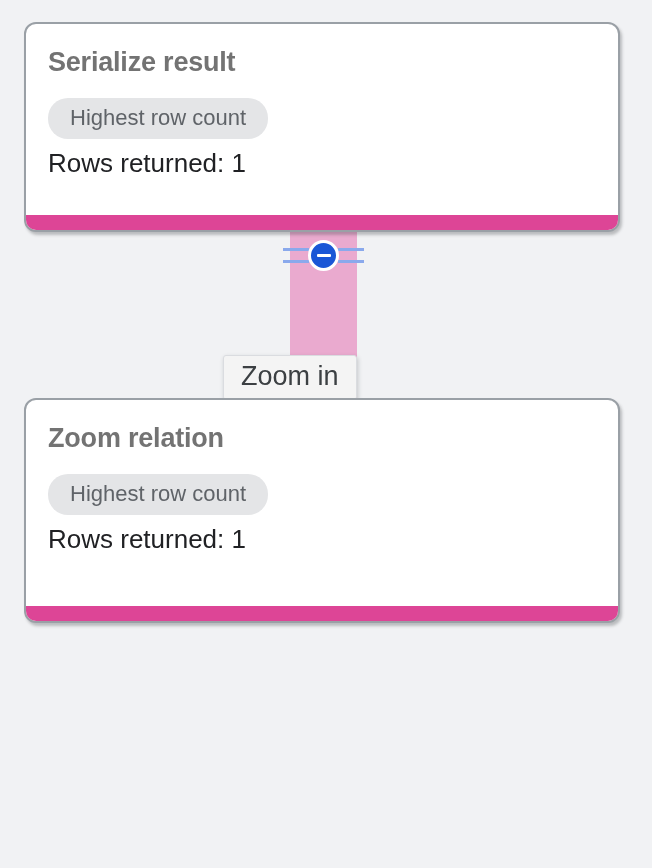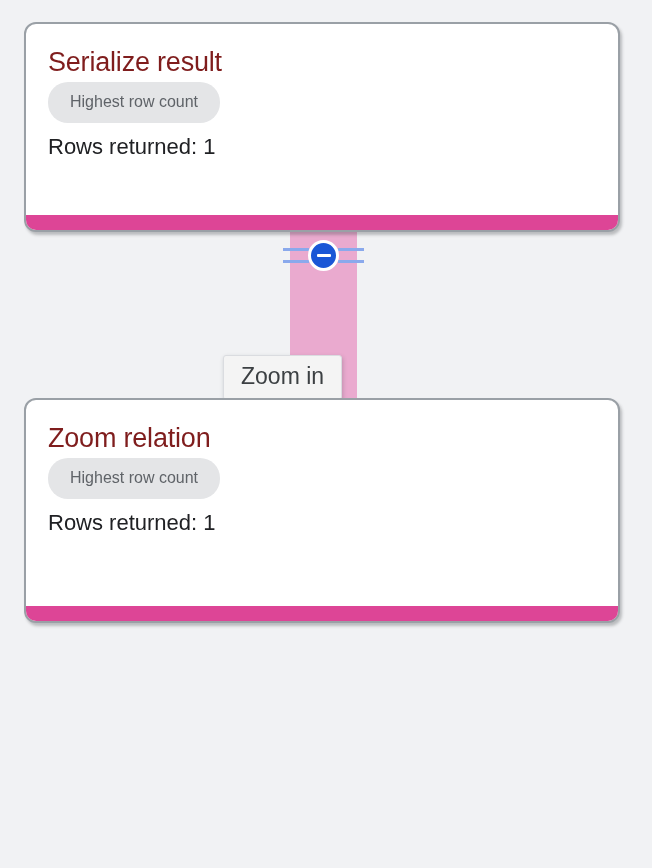--- a/index.html
+++ b/index.html
@@ -48,42 +48,42 @@
   .node-card.card-bottom { top: 398px; height: 225px; }
 
   .card-body {
     flex: 1 1 auto;
     padding: 22px 0 0 22px;
   }
 
   .node-title {
     font-size: 27px;
     line-height: 32px;
-    color: #7f1d1d;
-    font-weight: 400;
+    color: #737373;
+    font-weight: 700;
     letter-spacing: -0.2px;
     margin: 0;
     white-space: nowrap;
   }
 
   .chip {
     display: inline-block;
-    margin-top: 4px;
+    margin-top: 20px;
     padding: 7px 22px 8px 22px;
     background: #e4e5e7;
     border-radius: 20px;
-    font-size: 16px;
+    font-size: 22px;
     line-height: 26px;
     color: #5f6368;
     white-space: nowrap;
   }
 
   .rows-returned {
     margin-top: 10px;
-    font-size: 22px;
+    font-size: 26px;
     line-height: 28px;
     color: #202124;
     white-space: nowrap;
   }
 
   .card-accent {
     flex: 0 0 auto;
     height: 15px;
     background: #dd4596;
   }
@@ -141,21 +141,21 @@
   
   .tooltip {
     position: absolute;
     left: 223px;
     top: 355px;
     padding: 8px 17px 11px 17px;
     background: #f4f4f4;
     border: 1px solid #dadce0;
     border-radius: 3px;
     box-shadow: 1px 2px 4px rgba(60, 64, 67, 0.25);
-    font-size: 23px;
+    font-size: 27px;
     line-height: 24px;
     color: #3c4043;
     white-space: nowrap;
   }
 </style>
 </head>
 <body>
 
 <div id="canvas">
 

